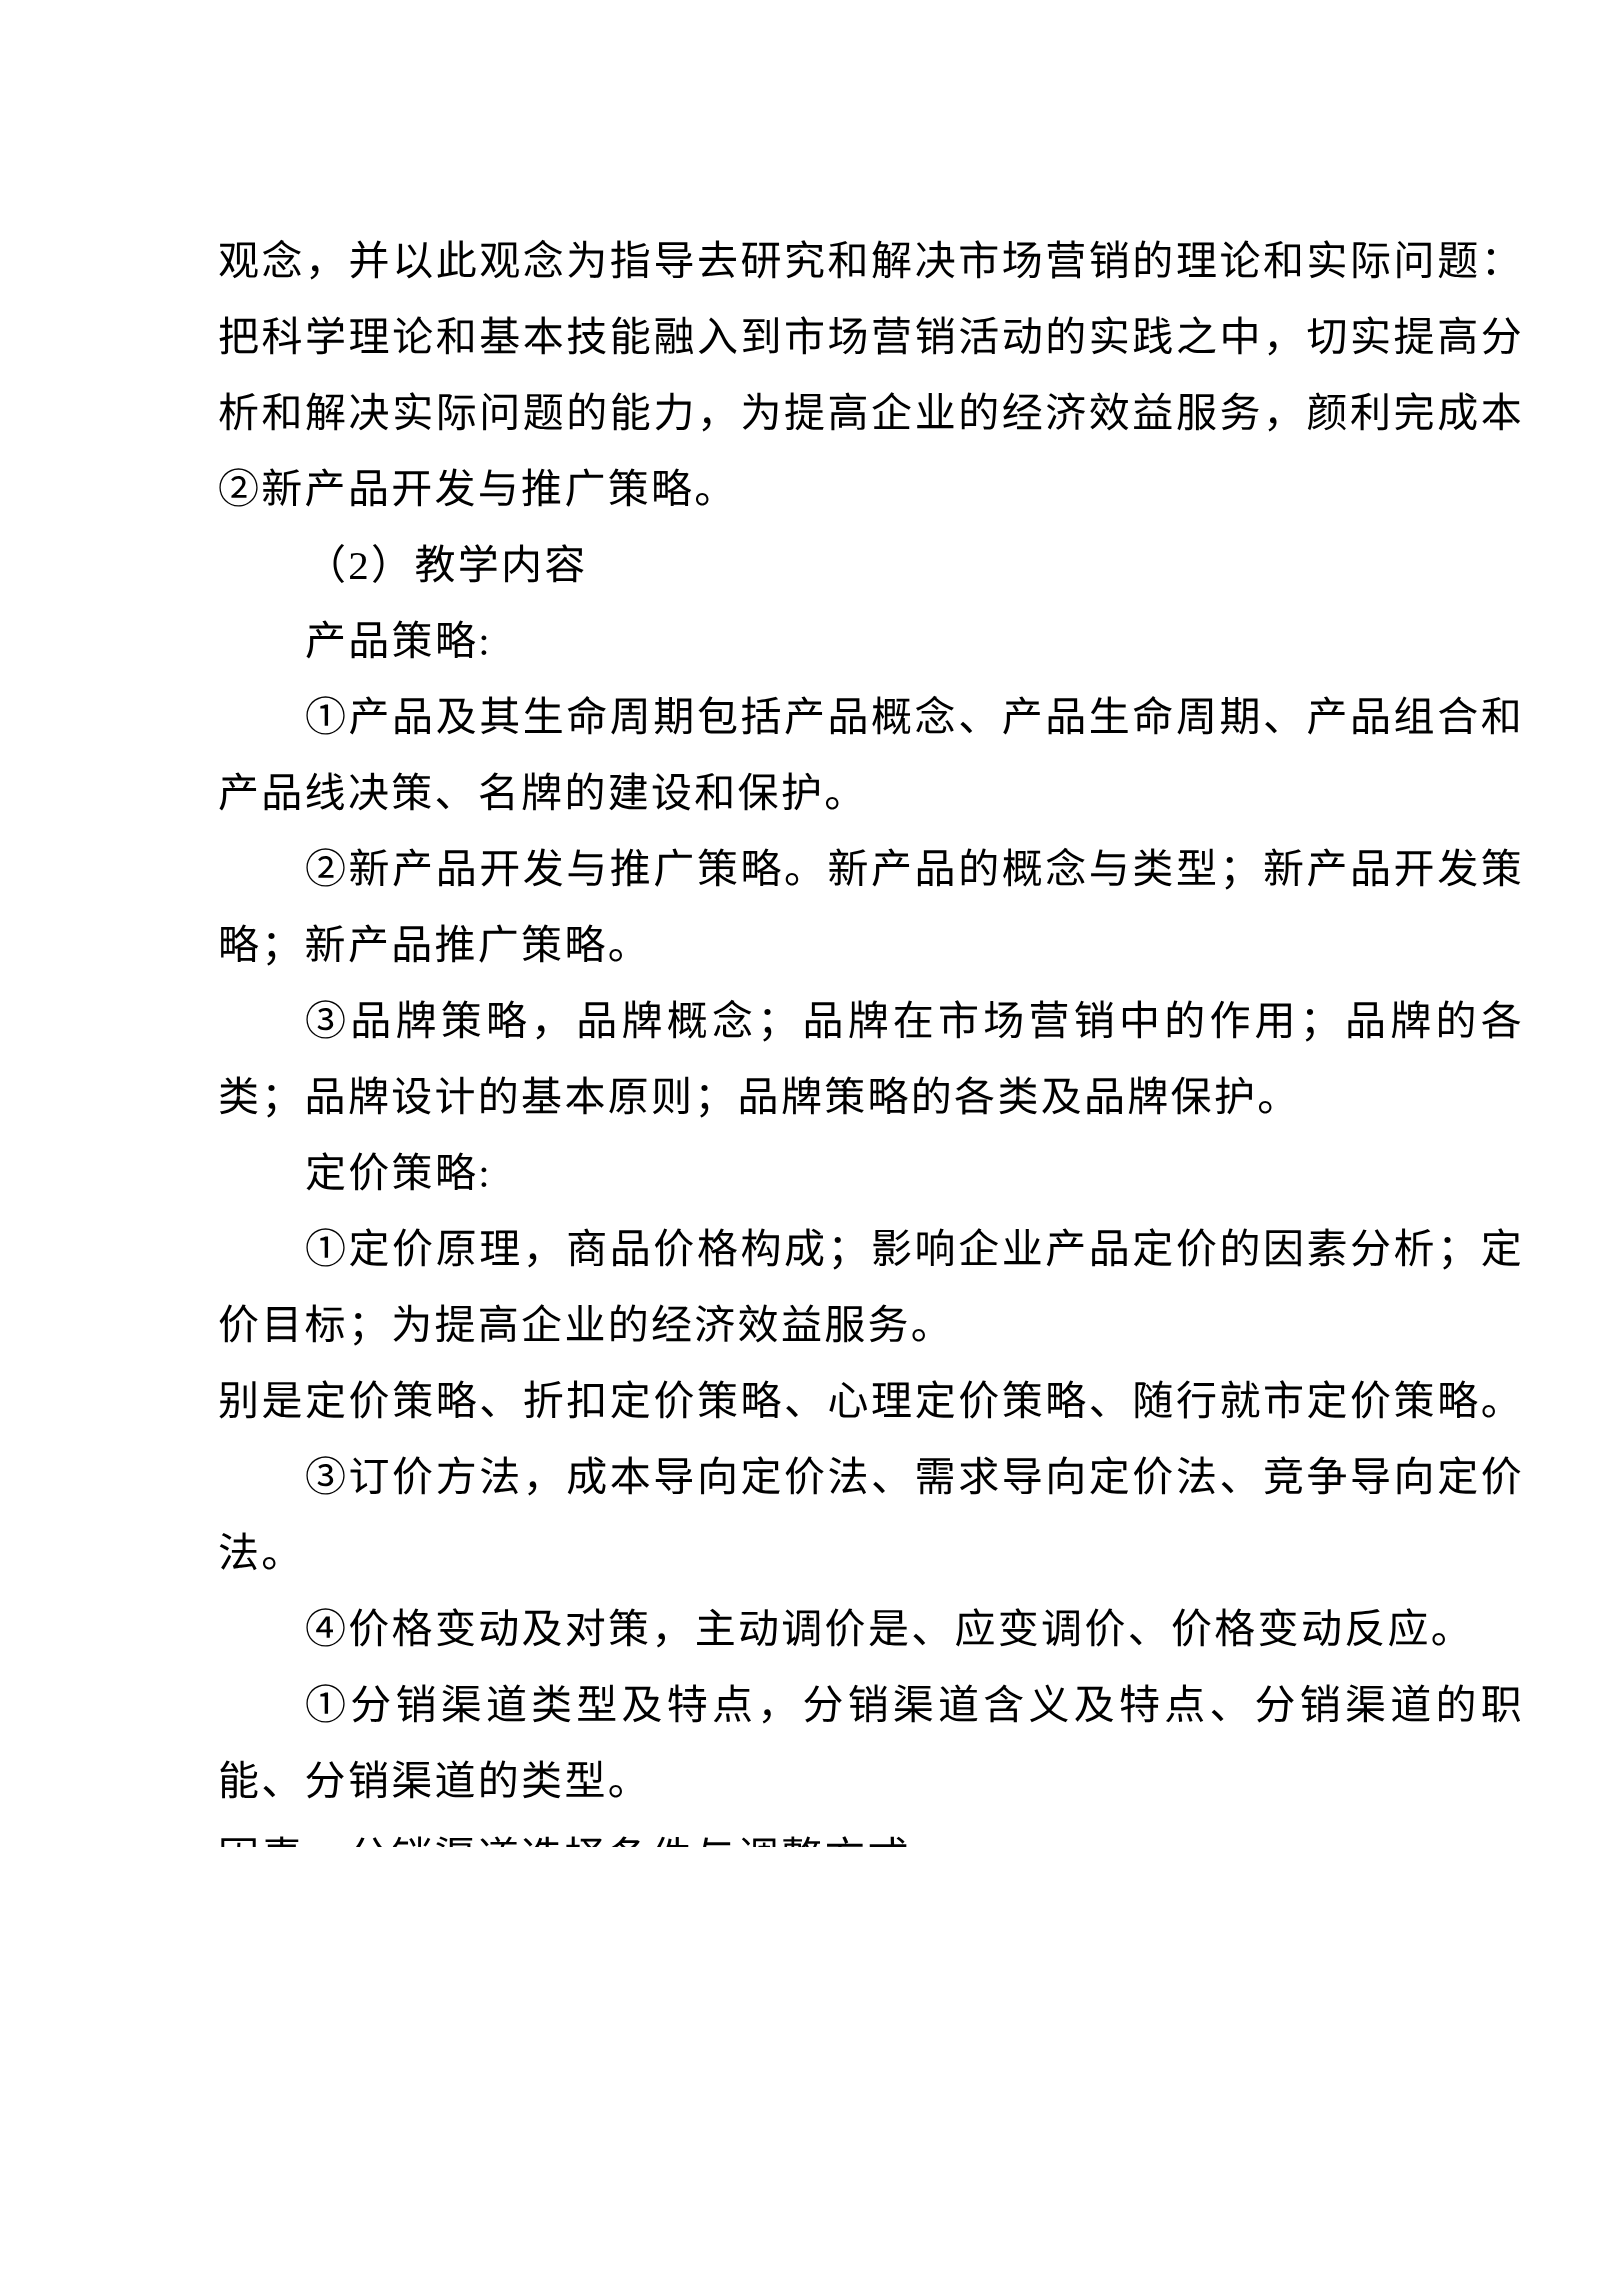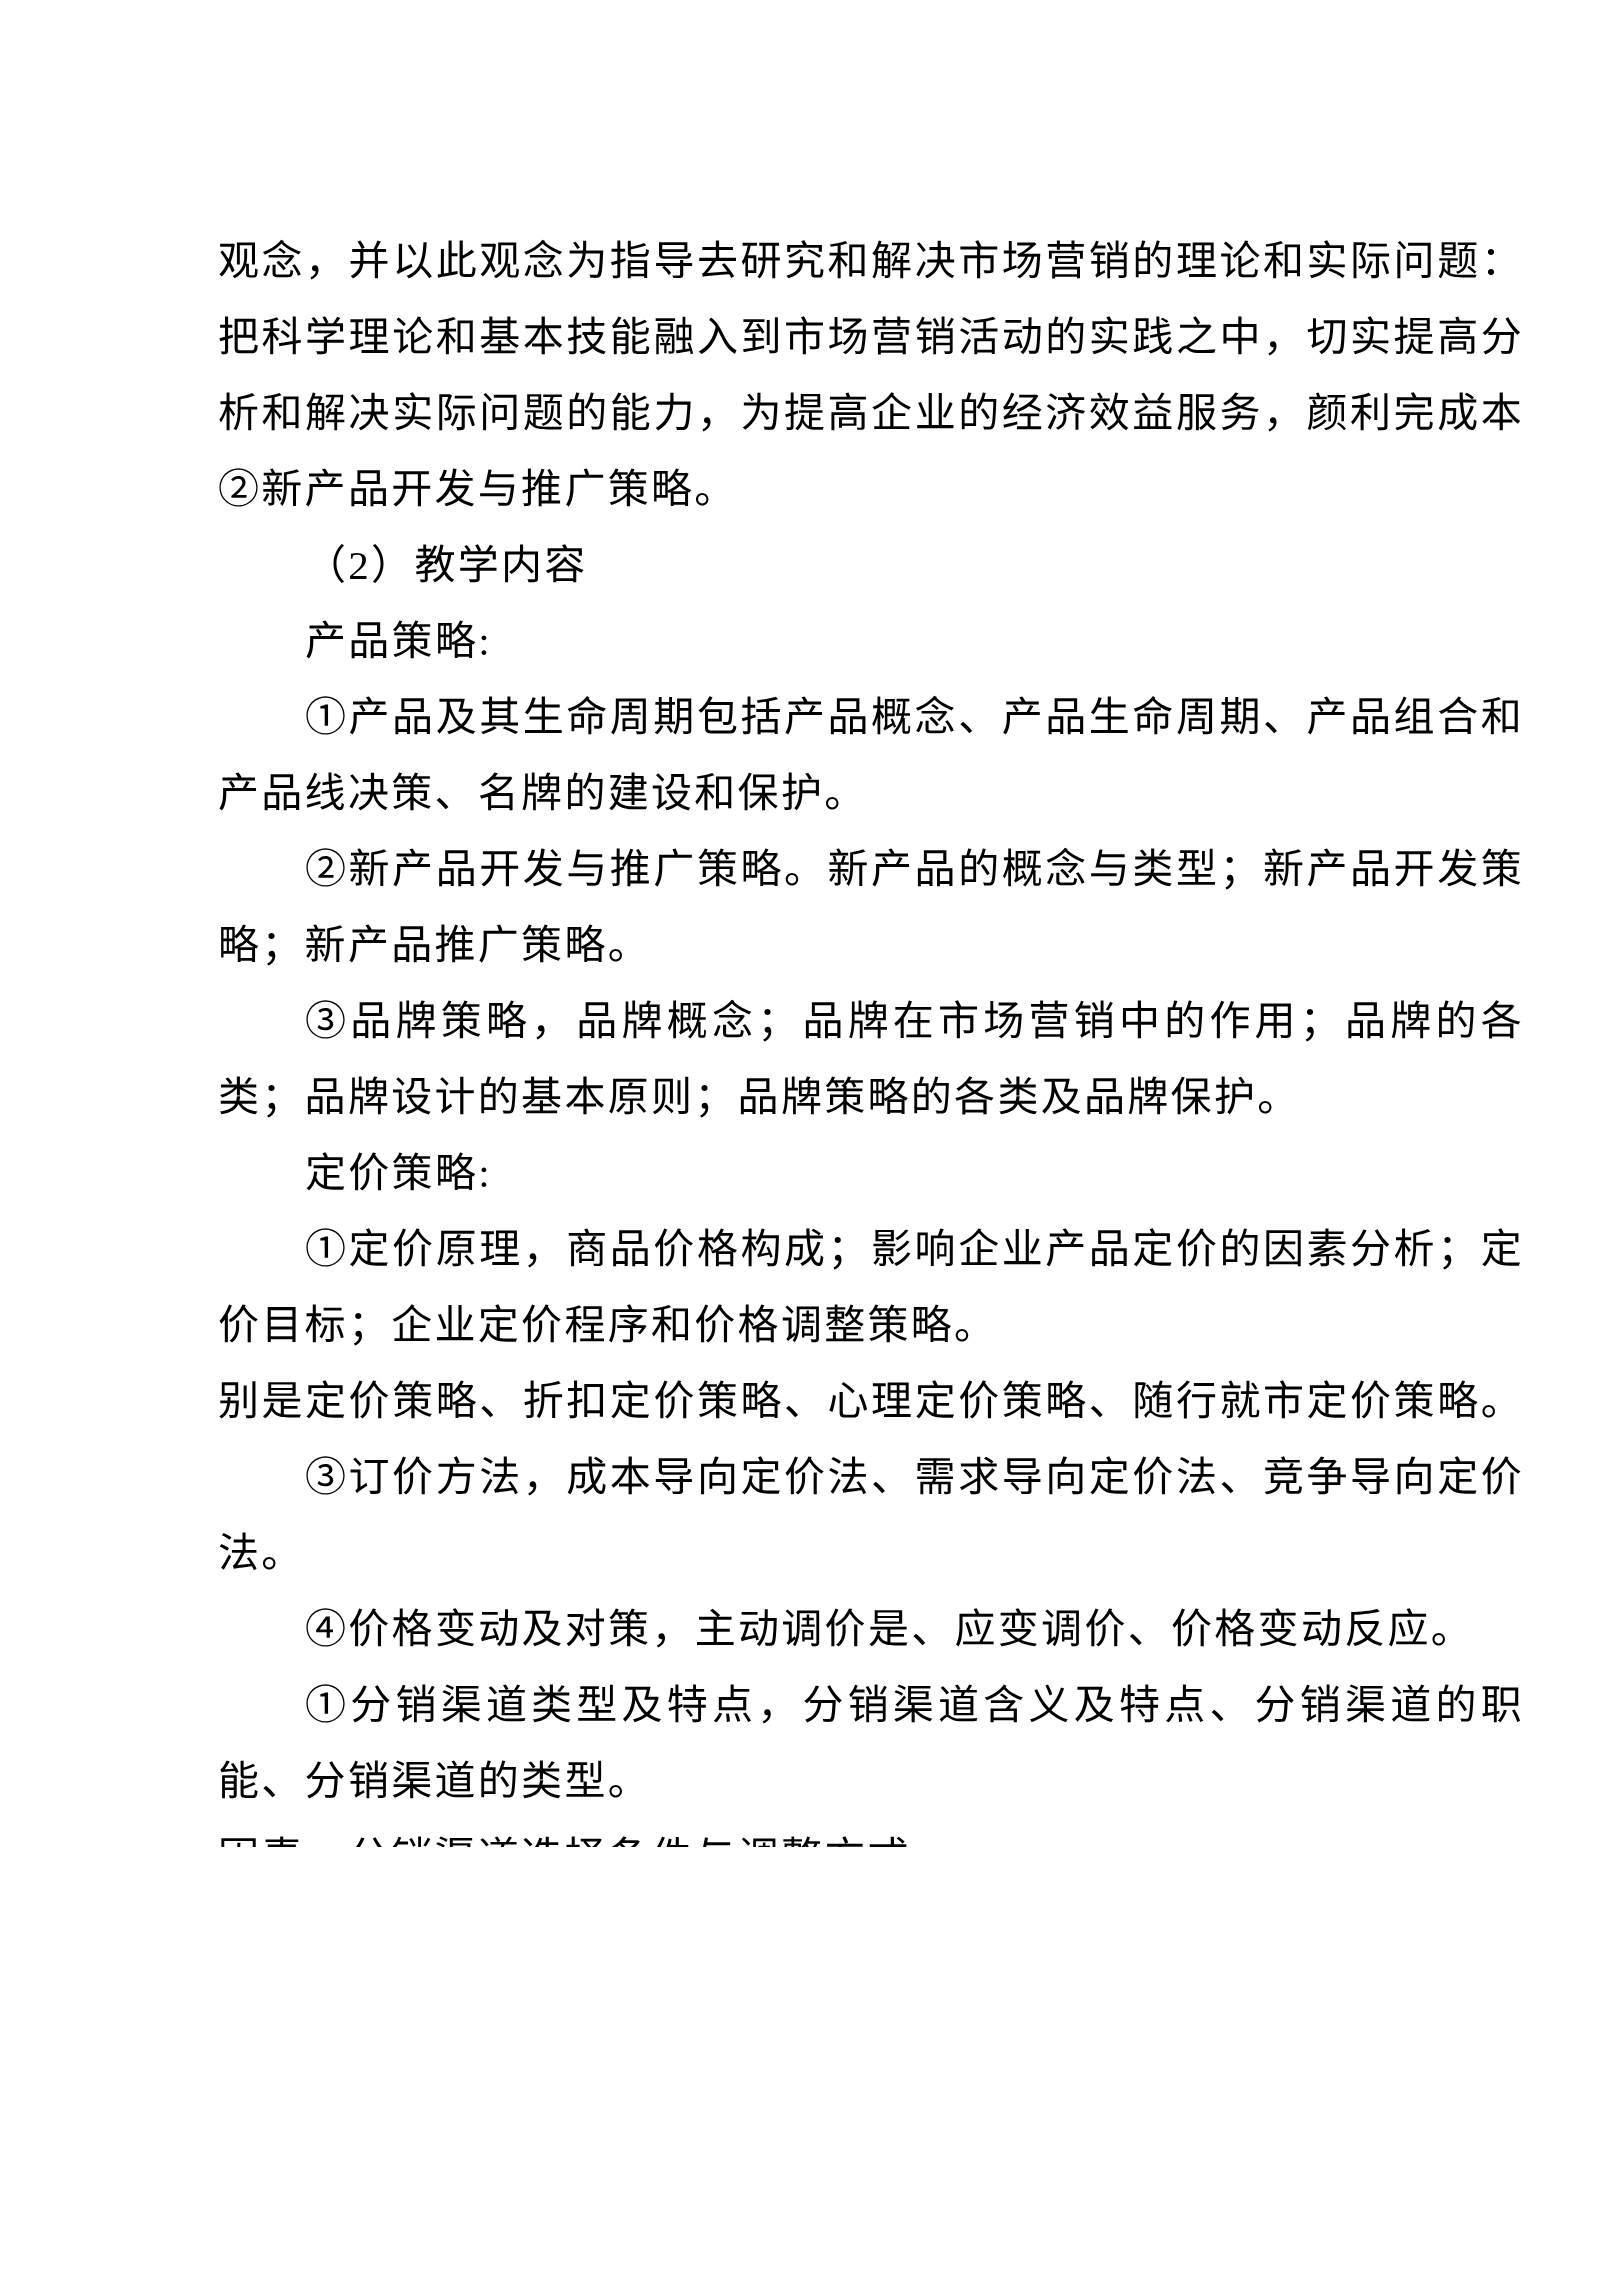--- a/index.html
+++ b/index.html
@@ -63,21 +63,21 @@
       <div class="line indent">（2）教学内容</div>
       <div class="line indent">产品策略:</div>
       <div class="line indent justify">①产品及其生命周期包括产品概念、产品生命周期、产品组合和</div>
       <div class="line">产品线决策、名牌的建设和保护。</div>
       <div class="line indent justify">②新产品开发与推广策略。新产品的概念与类型；新产品开发策</div>
       <div class="line">略；新产品推广策略。</div>
       <div class="line indent justify">③品牌策略，品牌概念；品牌在市场营销中的作用；品牌的各</div>
       <div class="line">类；品牌设计的基本原则；品牌策略的各类及品牌保护。</div>
       <div class="line indent">定价策略:</div>
       <div class="line indent justify">①定价原理，商品价格构成；影响企业产品定价的因素分析；定</div>
-      <div class="line">价目标；企业定价程序和价格调整策略。</div>
+      <div class="line">价目标；为提高企业的经济效益服务。</div>
       <div class="line justify">别是定价策略、折扣定价策略、心理定价策略、随行就市定价策略。</div>
       <div class="line indent justify">③订价方法，成本导向定价法、需求导向定价法、竞争导向定价</div>
       <div class="line">法。</div>
       <div class="line indent">④价格变动及对策，主动调价是、应变调价、价格变动反应。</div>
       <div class="line indent justify">①分销渠道类型及特点，分销渠道含义及特点、分销渠道的职</div>
       <div class="line">能、分销渠道的类型。</div>
       <div class="line">因素、分销渠道选择条件与调整方式。</div>
     </div>
   <div class="pagenum">10</div>
 </div>

